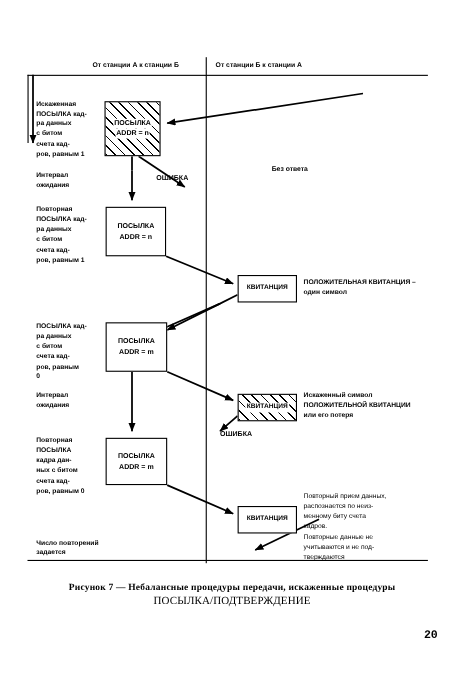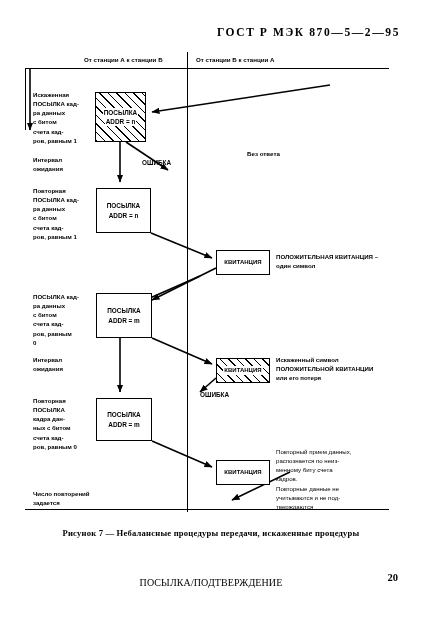--- a/index.html
+++ b/index.html
@@ -161,39 +161,37 @@
   .caption .line1 {
     display: block;
     white-space: nowrap;
     letter-spacing: 0.2px;
   }
   .caption .line2 {
     display: block;
     font-size: 10px;
     font-weight: normal;
     letter-spacing: 0.1px;
-    margin-top: 36px;
   }
 
   .page-number {
     position: absolute;
     right: 24px;
     top: 572px;
-    font-family: Liberation Serif, serif;
+    font-family: Liberation Mono, monospace;
     font-size: 10.5px;
     font-weight: bold;
     text-align: right;
   }
 </style>
 </head>
 <body>
 
 <div class="page">
 
-  <div class="std-header">ГОСТ Р МЭК 870—5—2—95</div>
 
   <div class="col-head col-head-a">От станции А к станции Б</div>
   <div class="col-head col-head-b">От станции Б к станции А</div>
 
   <div class="frame-top"></div>
   <div class="frame-bottom"></div>
   <div class="frame-left"></div>
   <div class="divider"></div>
 
   <svg class="arrows" viewBox="0 0 422 622" xmlns="http://www.w3.org/2000/svg">

